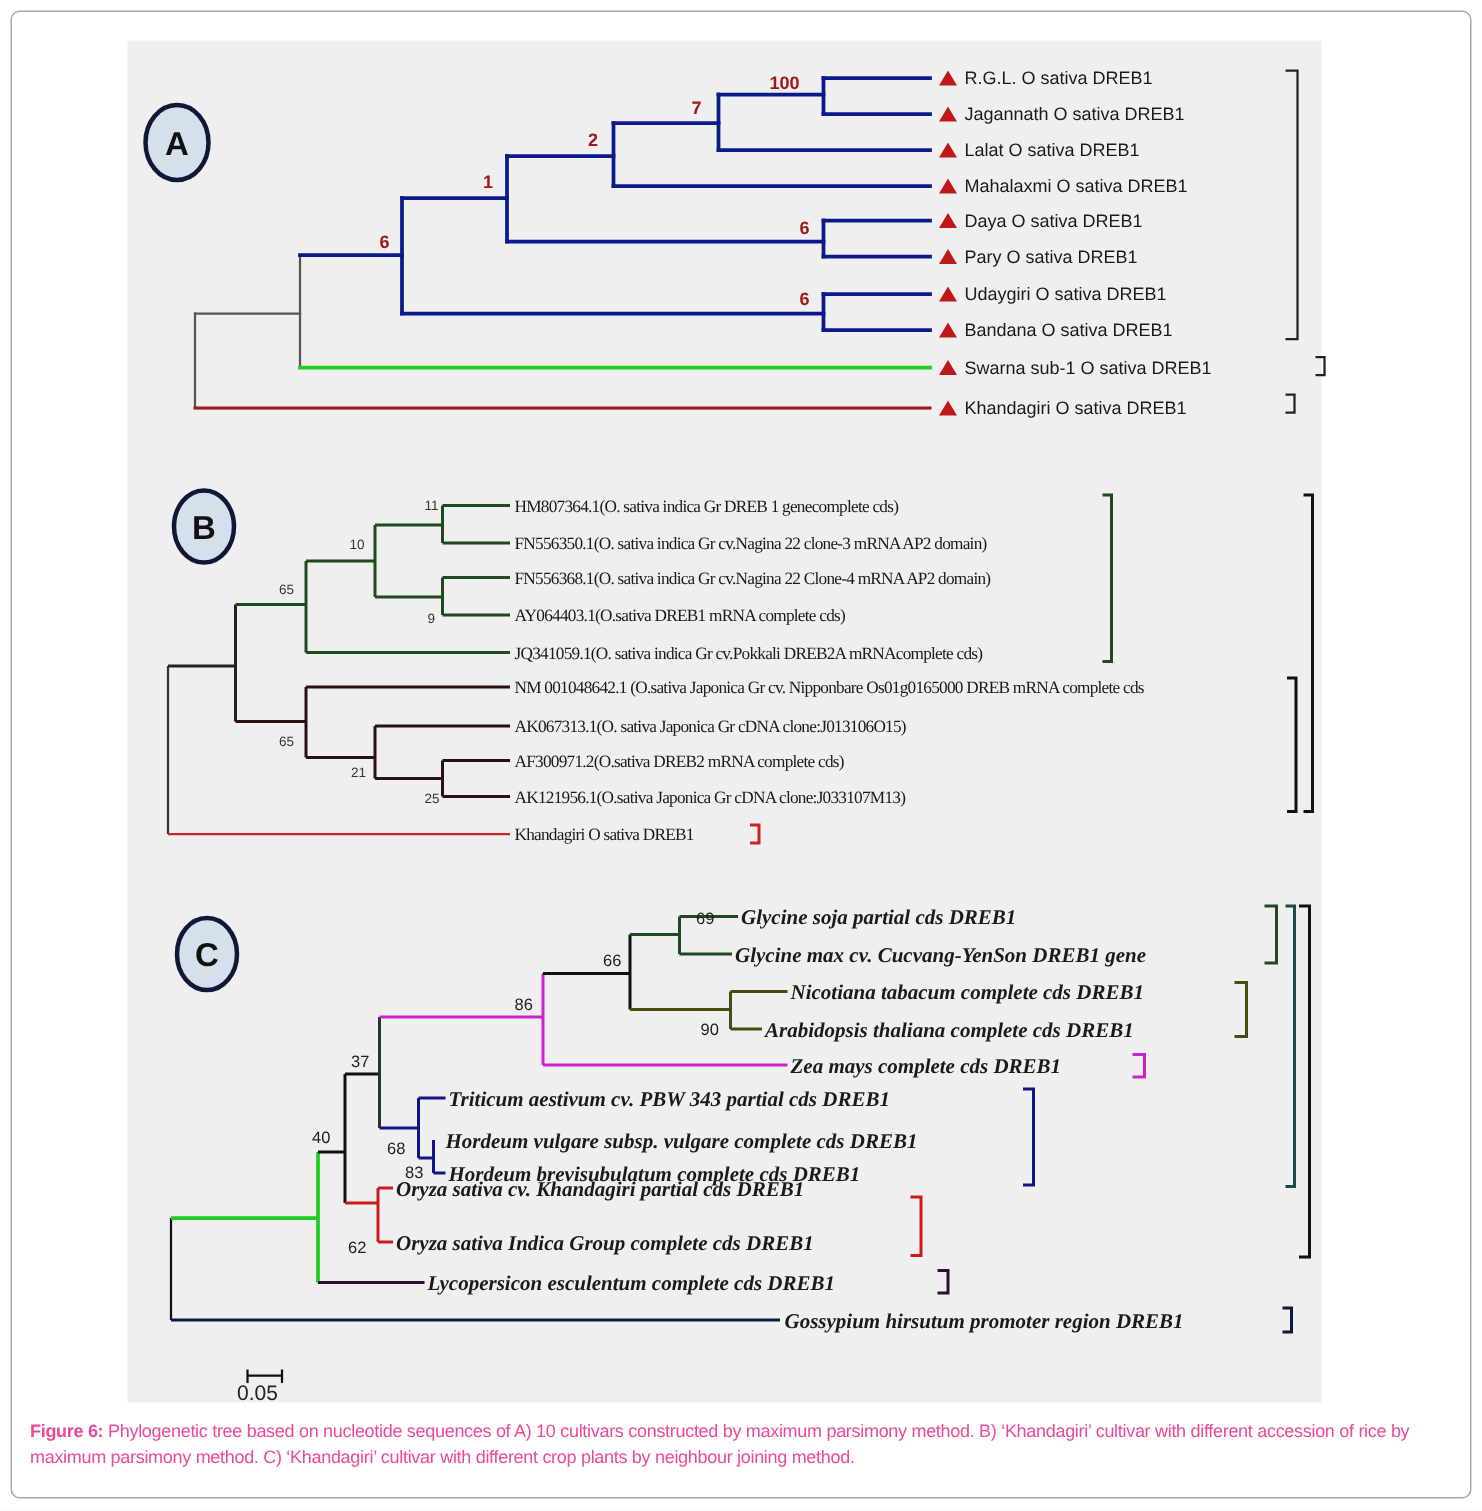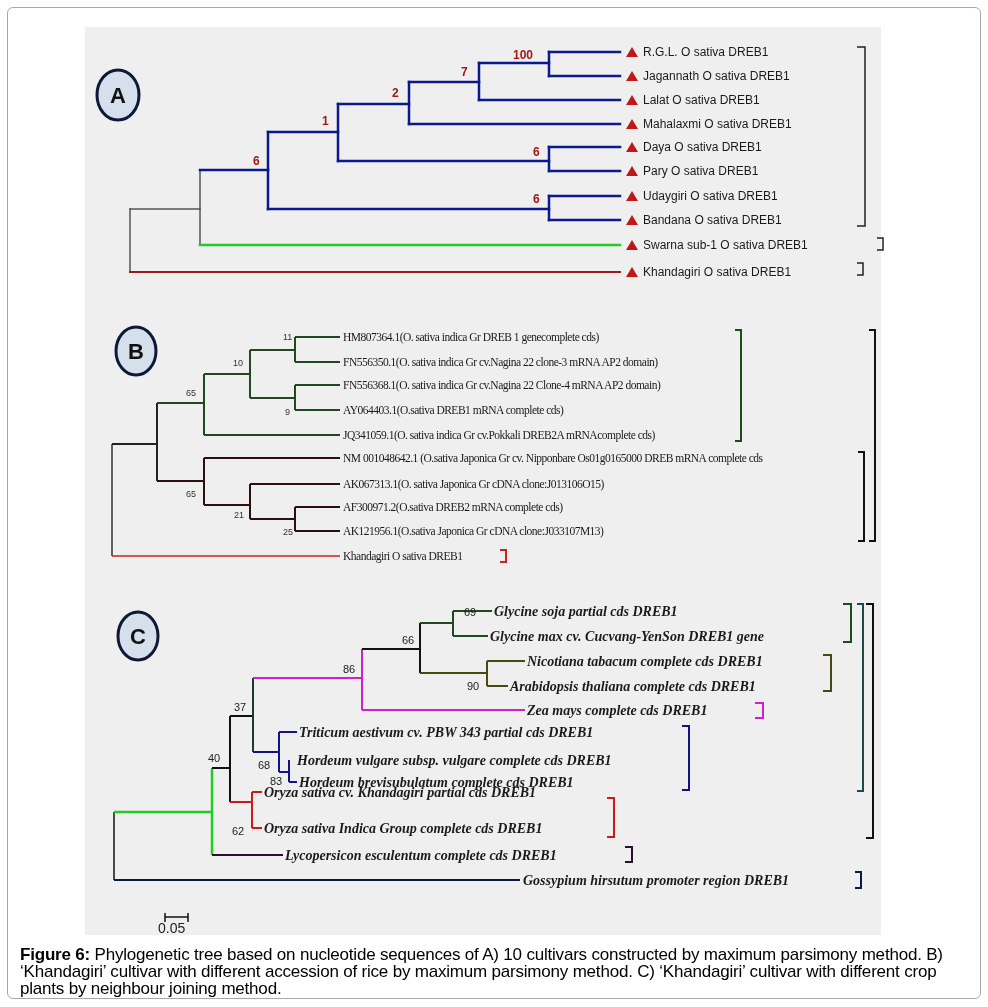--- a/index.html
+++ b/index.html
@@ -1,20 +1,20 @@
 <!DOCTYPE html>
 <html><head>
 <meta charset="utf-8">
 <style>
   html, body { margin:0; padding:0; background:#ffffff; }
   body { width:988px; height:1007px; position:relative; overflow:hidden; font-family:"Liberation Sans", sans-serif; }
   .frame { position:absolute; left:7px; top:7px; width:972px; height:990px; border:1px solid #a8a8a8; border-radius:6px; background:#fff; }
   .figure-bg { position:absolute; left:85px; top:27px; width:796px; height:908px; background:#efefef; }
   svg.tree { position:absolute; left:0; top:0; }
-  .caption { position:absolute; left:20px; top:946px; width:950px; font-family:"Liberation Sans", sans-serif; font-size:17px; line-height:17px; color:#000000; letter-spacing:-0.2px; }
+  .caption { position:absolute; left:20px; top:946px; width:950px; font-family:"Liberation Sans", sans-serif; font-size:12px; line-height:17px; color:#ec4899; letter-spacing:-0.2px; }
   .caption b { font-weight:bold; }
   .sans-lbl { font-family:"Liberation Sans", sans-serif; font-size:12px; fill:#1a1a1a; }
   .serif-lbl { font-family:"Liberation Serif", serif; font-size:11.5px; fill:#1a1a1a; letter-spacing:-0.5px; }
   .italic-lbl { font-family:"Liberation Serif", serif; font-size:14px; font-style:italic; font-weight:bold; fill:#1a1a1a; }
   .boot-a { font-family:"Liberation Sans", sans-serif; font-size:12px; font-weight:bold; fill:#a01818; }
   .boot-b { font-family:"Liberation Sans", sans-serif; font-size:9px; fill:#333; }
   .boot-c { font-family:"Liberation Sans", sans-serif; font-size:11px; fill:#222; }
   .panel-letter { font-family:"Liberation Sans", sans-serif; font-size:22px; font-weight:bold; fill:#111; }
   .scale-lbl { font-family:"Liberation Sans", sans-serif; font-size:14px; fill:#222; }
 </style>

